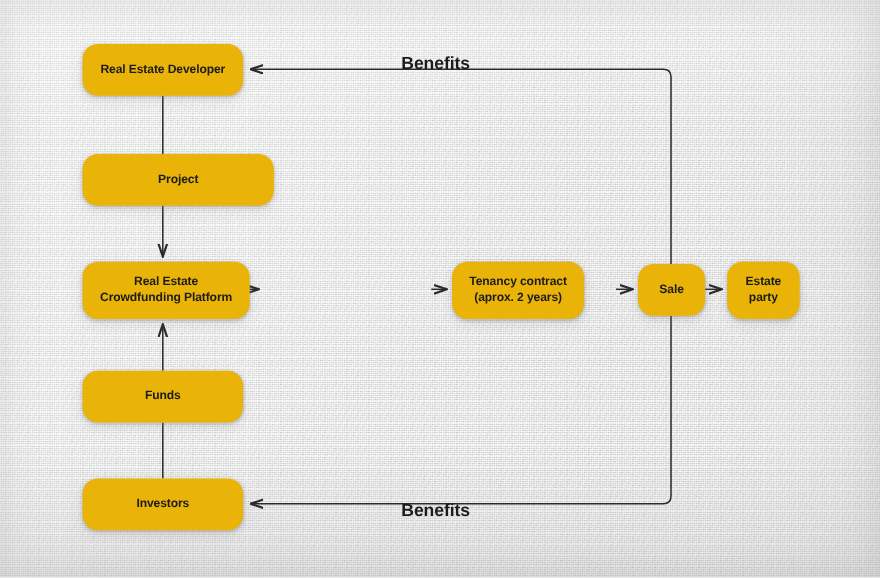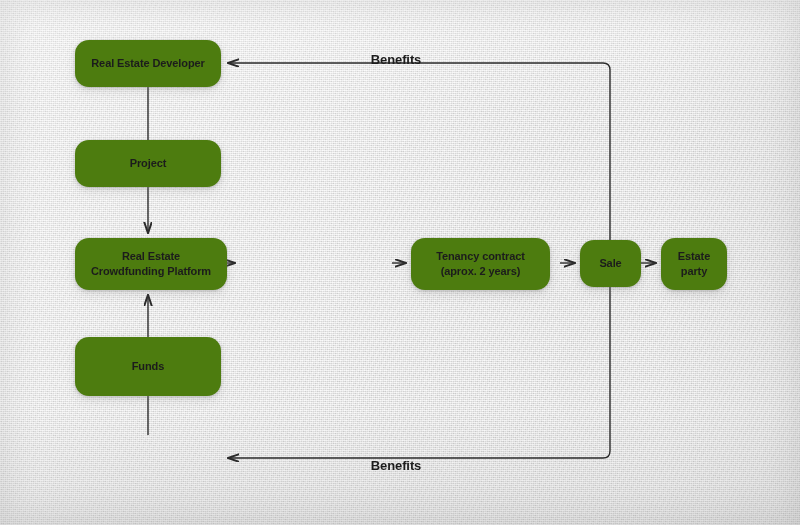--- a/index.html
+++ b/index.html
@@ -59,40 +59,40 @@
   }
   svg#wires path,
   svg#wires line {
     fill: none;
     stroke: #2b2b2b;
     stroke-width: 1.4;
   }
 
   .node {
     position: absolute;
-    background: #4d7c0f;
+    background: #eab308;
     border-radius: 14px;
     box-shadow: 0 1px 3px rgba(120,120,120,0.35), 0 4px 10px rgba(130,130,130,0.18);
     display: flex;
     align-items: center;
     justify-content: center;
     text-align: center;
     color: #1c1c1c;
     font-weight: bold;
     font-size: 11px;
     line-height: 1.35;
     letter-spacing: -0.1px;
     box-sizing: border-box;
     padding: 4px 2px;
     white-space: pre-line;
   }
 
   .edge-label {
     position: absolute;
-    font-size: 13px;
+    font-size: 16px;
     font-weight: bold;
     color: #1c1c1c;
     letter-spacing: -0.1px;
     background: transparent;
     transform: translate(-50%, -50%);
     white-space: nowrap;
   }
 </style>
 </head>
 <body>
@@ -119,35 +119,36 @@
     <line x1="560" y1="263" x2="575" y2="263" marker-end="url(#arrow)"></line>
     <line x1="641" y1="263" x2="656" y2="263" marker-end="url(#arrow)"></line>
 
     <path d="M610,240 L610,70 Q610,63 603,63 L228,63" marker-end="url(#arrow)"></path>
 
     <path d="M610,287 L610,451 Q610,458 603,458 L228,458" marker-end="url(#arrow)"></path>
   </svg>
 
   <div class="node" style="left:75px; top:40px; width:146px; height:47px;">Real Estate Developer</div>
 
-  <div class="node" style="left:75px; top:140px; width:146px; height:47px;">Project</div>
+  <div class="node" style="left:75px; top:140px; width:174px; height:47px;">Project</div>
 
   <div class="node" style="left:75px; top:238px; width:152px; height:52px;">Real Estate
 Crowdfunding Platform</div>
 
 
-  <div class="node" style="left:411px; top:238px; width:139px; height:52px;">Tenancy contract
+  <div class="node" style="left:411px; top:238px; width:120px; height:52px;">Tenancy contract
 (aprox. 2 years)</div>
 
   <div class="node" style="left:580px; top:240px; width:61px; height:47px;">Sale</div>
 
   <div class="node" style="left:661px; top:238px; width:66px; height:52px;">Estate
 party</div>
 
-  <div class="node" style="left:75px; top:337px; width:146px; height:59px;">Funds</div>
+  <div class="node" style="left:75px; top:337px; width:146px; height:47px;">Funds</div>
 
+  <div class="node" style="left:75px; top:435px; width:146px; height:47px;">Investors</div>
 
   <div class="edge-label" style="left:396px; top:59px;">Benefits</div>
 
   <div class="edge-label" style="left:396px; top:465px;">Benefits</div>
 
   <div id="edges"></div>
 </div>
 
 </body></html>

